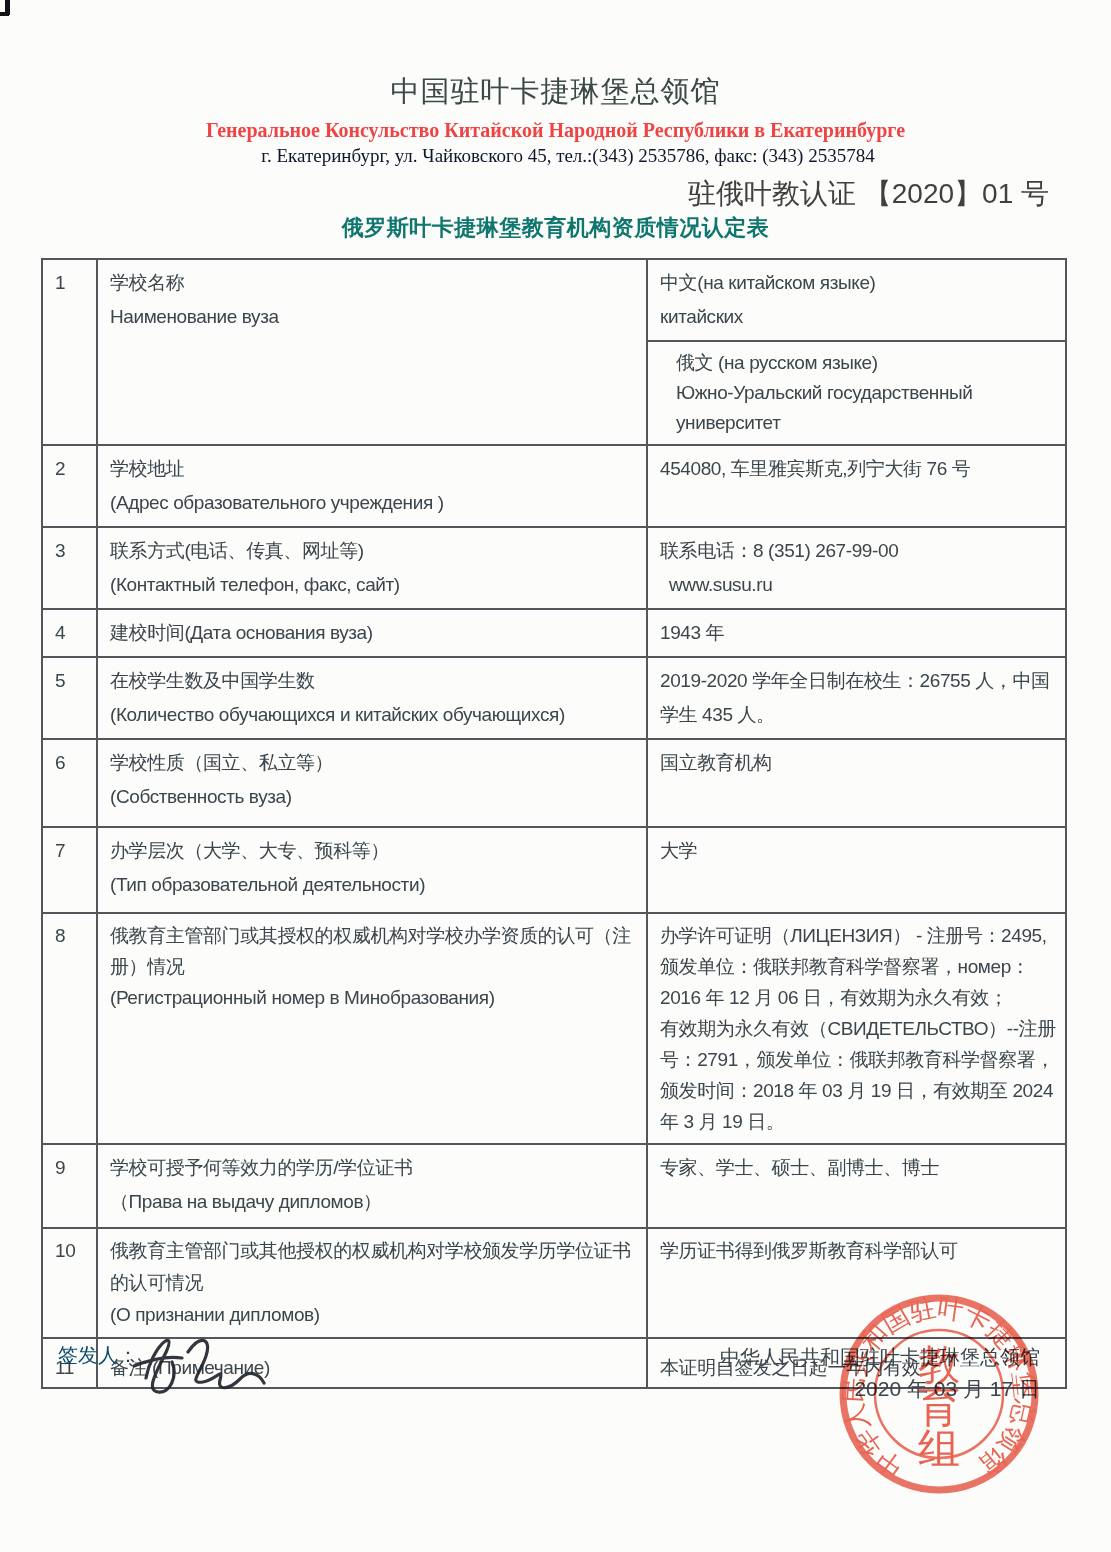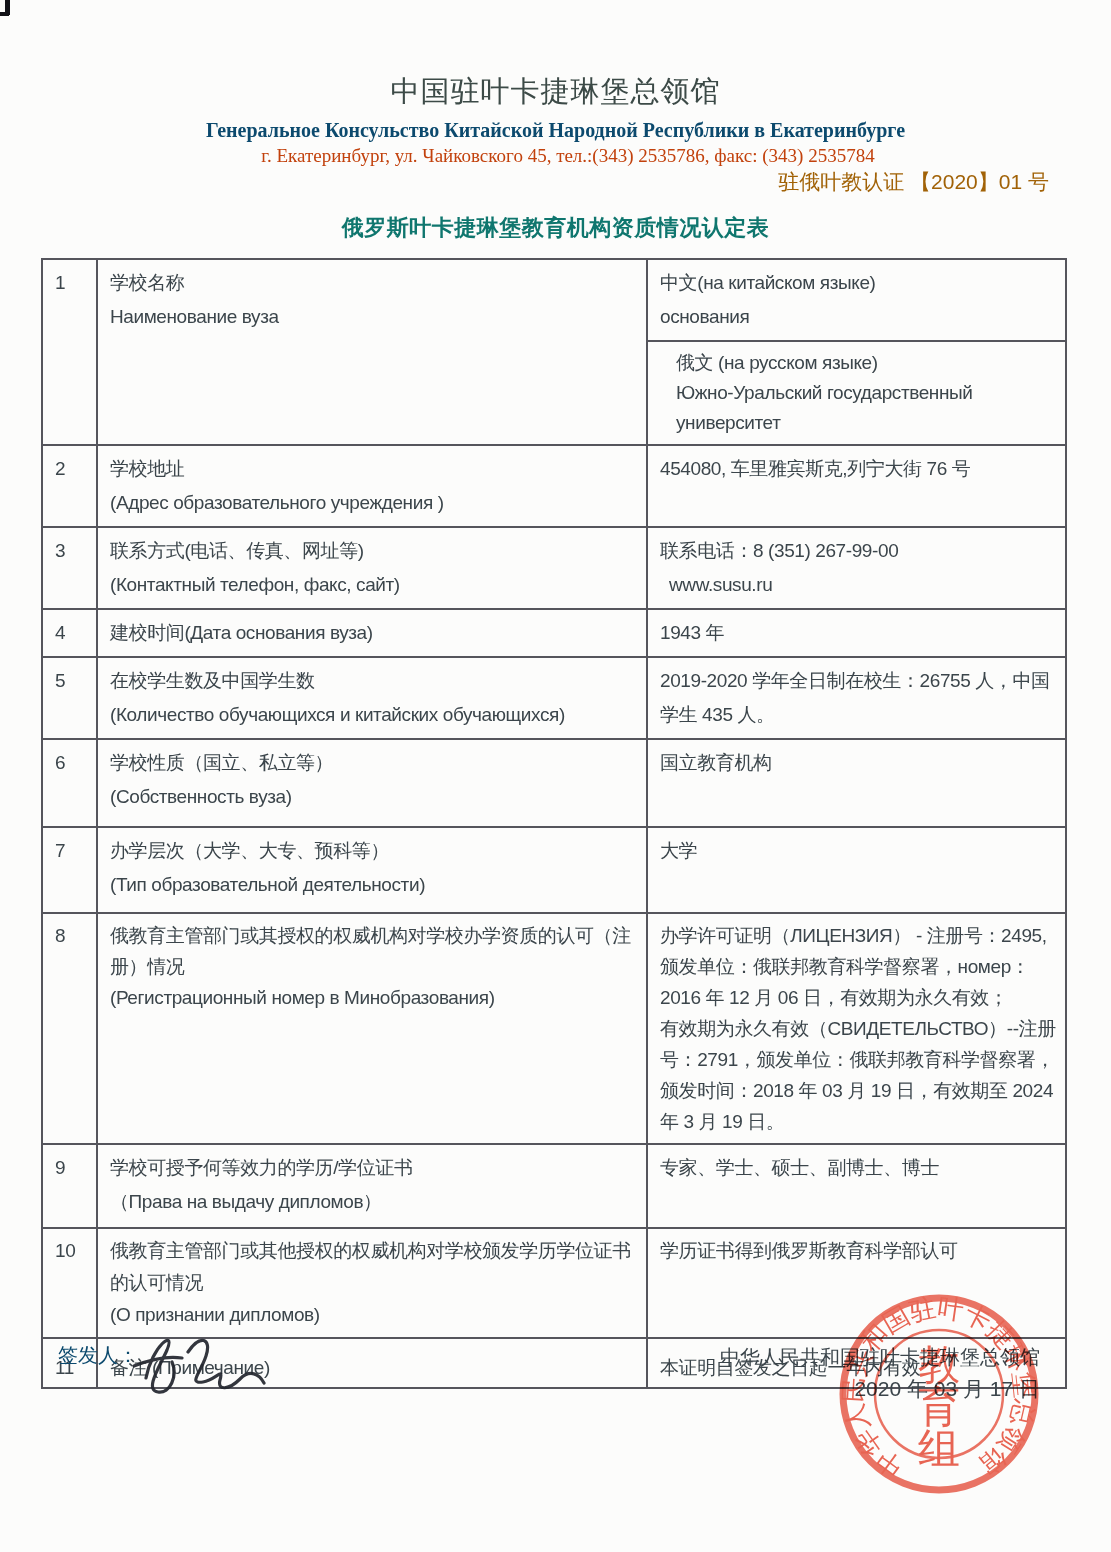--- a/index.html
+++ b/index.html
@@ -10,24 +10,24 @@
     color:#3d474d;
   }
   
   .corner-a { position:absolute; left:5px; top:0; width:5px; height:15px; background:#121217; }
   .corner-b { position:absolute; left:0; top:12px; width:9px; height:4px; background:#121217; }
 
   
   .hdr { position:absolute; top:72px; left:0; width:100%; text-align:center; }
   .consulate-zh { font-size:29px; font-weight:500; letter-spacing:1px; color:#3c4a47; }
   .consulate-ru { margin-top:7px; font-family:"Liberation Serif","DejaVu Serif",serif;
-                  font-weight:bold; font-size:20px; color:#0c4a6e; }
+                  font-weight:bold; font-size:20px; color:#ef4444; }
   .hdr-address  { margin-top:3px; font-family:"Liberation Serif","DejaVu Serif",serif;
-                  font-size:19px; color:#c2410c;margin-left:25px; }
-  .ref-line  { position:absolute; top:168px; right:62px; font-size:21px; color:#a16207; }
+                  font-size:19px; color:#0f172a;margin-left:25px; }
+  .ref-line  { position:absolute; top:175px; right:62px; font-size:28px; color:#404040; }
   .form-title{ position:absolute; top:213px; left:0; width:100%; text-align:center;
                font-size:22px; font-weight:600; letter-spacing:0.5px; color:#0f766e; }
 
   
   table.doc { position:absolute; left:41px; top:258px; width:1024px;
               border-collapse:collapse; table-layout:fixed; }
   table.doc td { border:2px solid #55555c; vertical-align:top; overflow:hidden;
                  padding:6px 10px 6px 12px; }
   td.no  { padding-left:7px; font-size:19px; color:#3c464c; }
   td.lbl { padding-left:14px; }
@@ -78,21 +78,21 @@
     <tr style="height:70px">
       <td class="no" rowspan="2">
             <div class="ln">1</div>
           </td>
       <td class="lbl" rowspan="2">
         <div class="ln">学校名称</div>
         <div class="ln">Наименование вуза</div>
       </td>
       <td class="val">
         <div class="ln">中文(на китайском языке)</div>
-        <div class="ln">основания</div>
+        <div class="ln">китайских</div>
       </td>
     </tr>
     <tr class="lh30" style="height:90px">
       <td class="val">
         <div class="ln">俄文 (на русском языке)</div>
         <div class="ln">Южно-Уральский государственный</div>
         <div class="ln">университет</div>
       </td>
     </tr>
 

